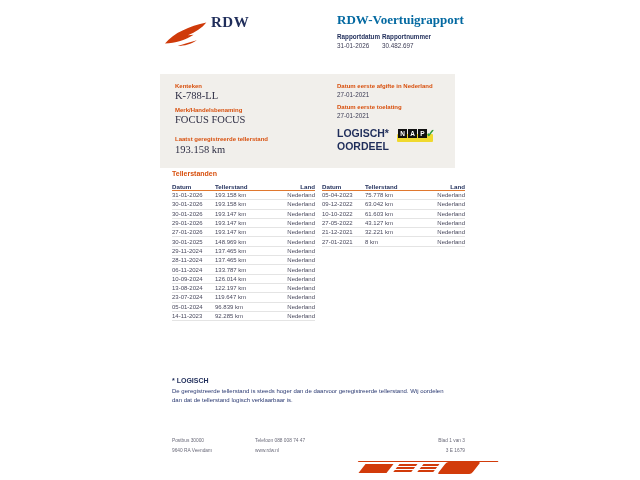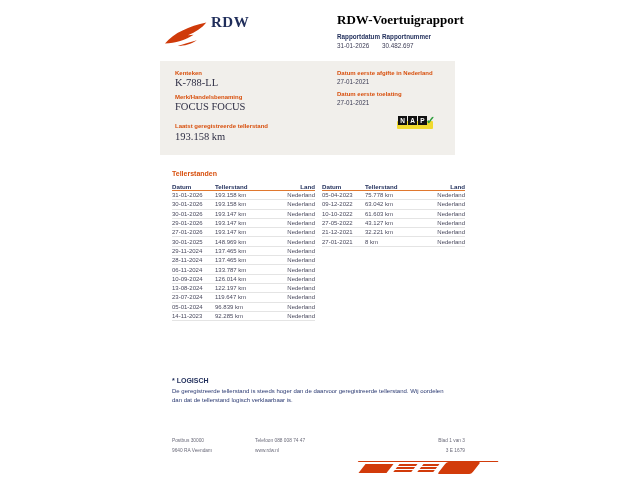--- a/index.html
+++ b/index.html
@@ -14,32 +14,32 @@
   .logo-wrap { position:absolute; left:163px; top:16px; width:120px; height:34px; }
   .logo-bird { position:absolute; left:0; top:4px; width:46px; height:28px; }
   .logo-word {
     position:absolute; left:48px; top:-2px;
     font-family:"Liberation Serif", serif; font-weight:bold;
     font-size:15px; color:#1f2d5a; letter-spacing:0.5px;
   }
   .doc-title {
     position:absolute; left:337px; top:12px;
     font-family:"Liberation Serif", serif; font-weight:bold;
-    font-size:13px; color:#000000;
+    font-size:13px; color:#0369a1;
   }
   .meta-label { position:absolute; font-size:6.3px; font-weight:bold; color:#1f2d5a; }
   .meta-value { position:absolute; font-size:6.3px; color:#3c3c55; }
   .rd-label { left:337px; top:33px; }
   .rd-value { left:337px; top:42px; }
   .rn-label { left:382px; top:33px; }
   .rn-value { left:382px; top:42px; }
 
   
   .summary-box {
-    position:absolute; left:160px; top:61px; width:295px; height:94px;
+    position:absolute; left:160px; top:74px; width:295px; height:94px;
     background:#f1efeb;
   }
   .fld-label { position:absolute; font-size:6px; font-weight:bold; color:#d8500e; }
   .fld-value-serif {
     position:absolute; font-family:"Liberation Serif", serif;
     font-size:10.5px; color:#2e2e44;
   }
   .fld-value-sm { position:absolute; font-size:6.3px; color:#3c3c55; }
   .k-label { left:15px; top:9px; }
   .k-value { left:15px; top:16px; }
@@ -142,20 +142,24 @@
     <span class="fld-label m-label">Merk/Handelsbenaming</span>
     <span class="fld-value-serif m-value">FOCUS FOCUS</span>
     <span class="fld-label t-label">Laatst geregistreerde tellerstand</span>
     <span class="fld-value-serif t-value">193.158 km</span>
 
     <span class="fld-label a-label">Datum eerste afgifte in Nederland</span>
     <span class="fld-value-sm a-value">27-01-2021</span>
     <span class="fld-label o-label">Datum eerste toelating</span>
     <span class="fld-value-sm o-value">27-01-2021</span>
 
+    <div class="verdict">
+      <div>LOGISCH*</div>
+      <div>OORDEEL</div>
+    </div>
 
     <div class="nap">
       <div class="nap-strip"></div>
       <div class="nap-sq nap-n">N</div>
       <div class="nap-sq nap-a">A</div>
       <div class="nap-sq nap-p">P</div>
       <div class="nap-check">✓</div>
     </div>
   </div>
 

